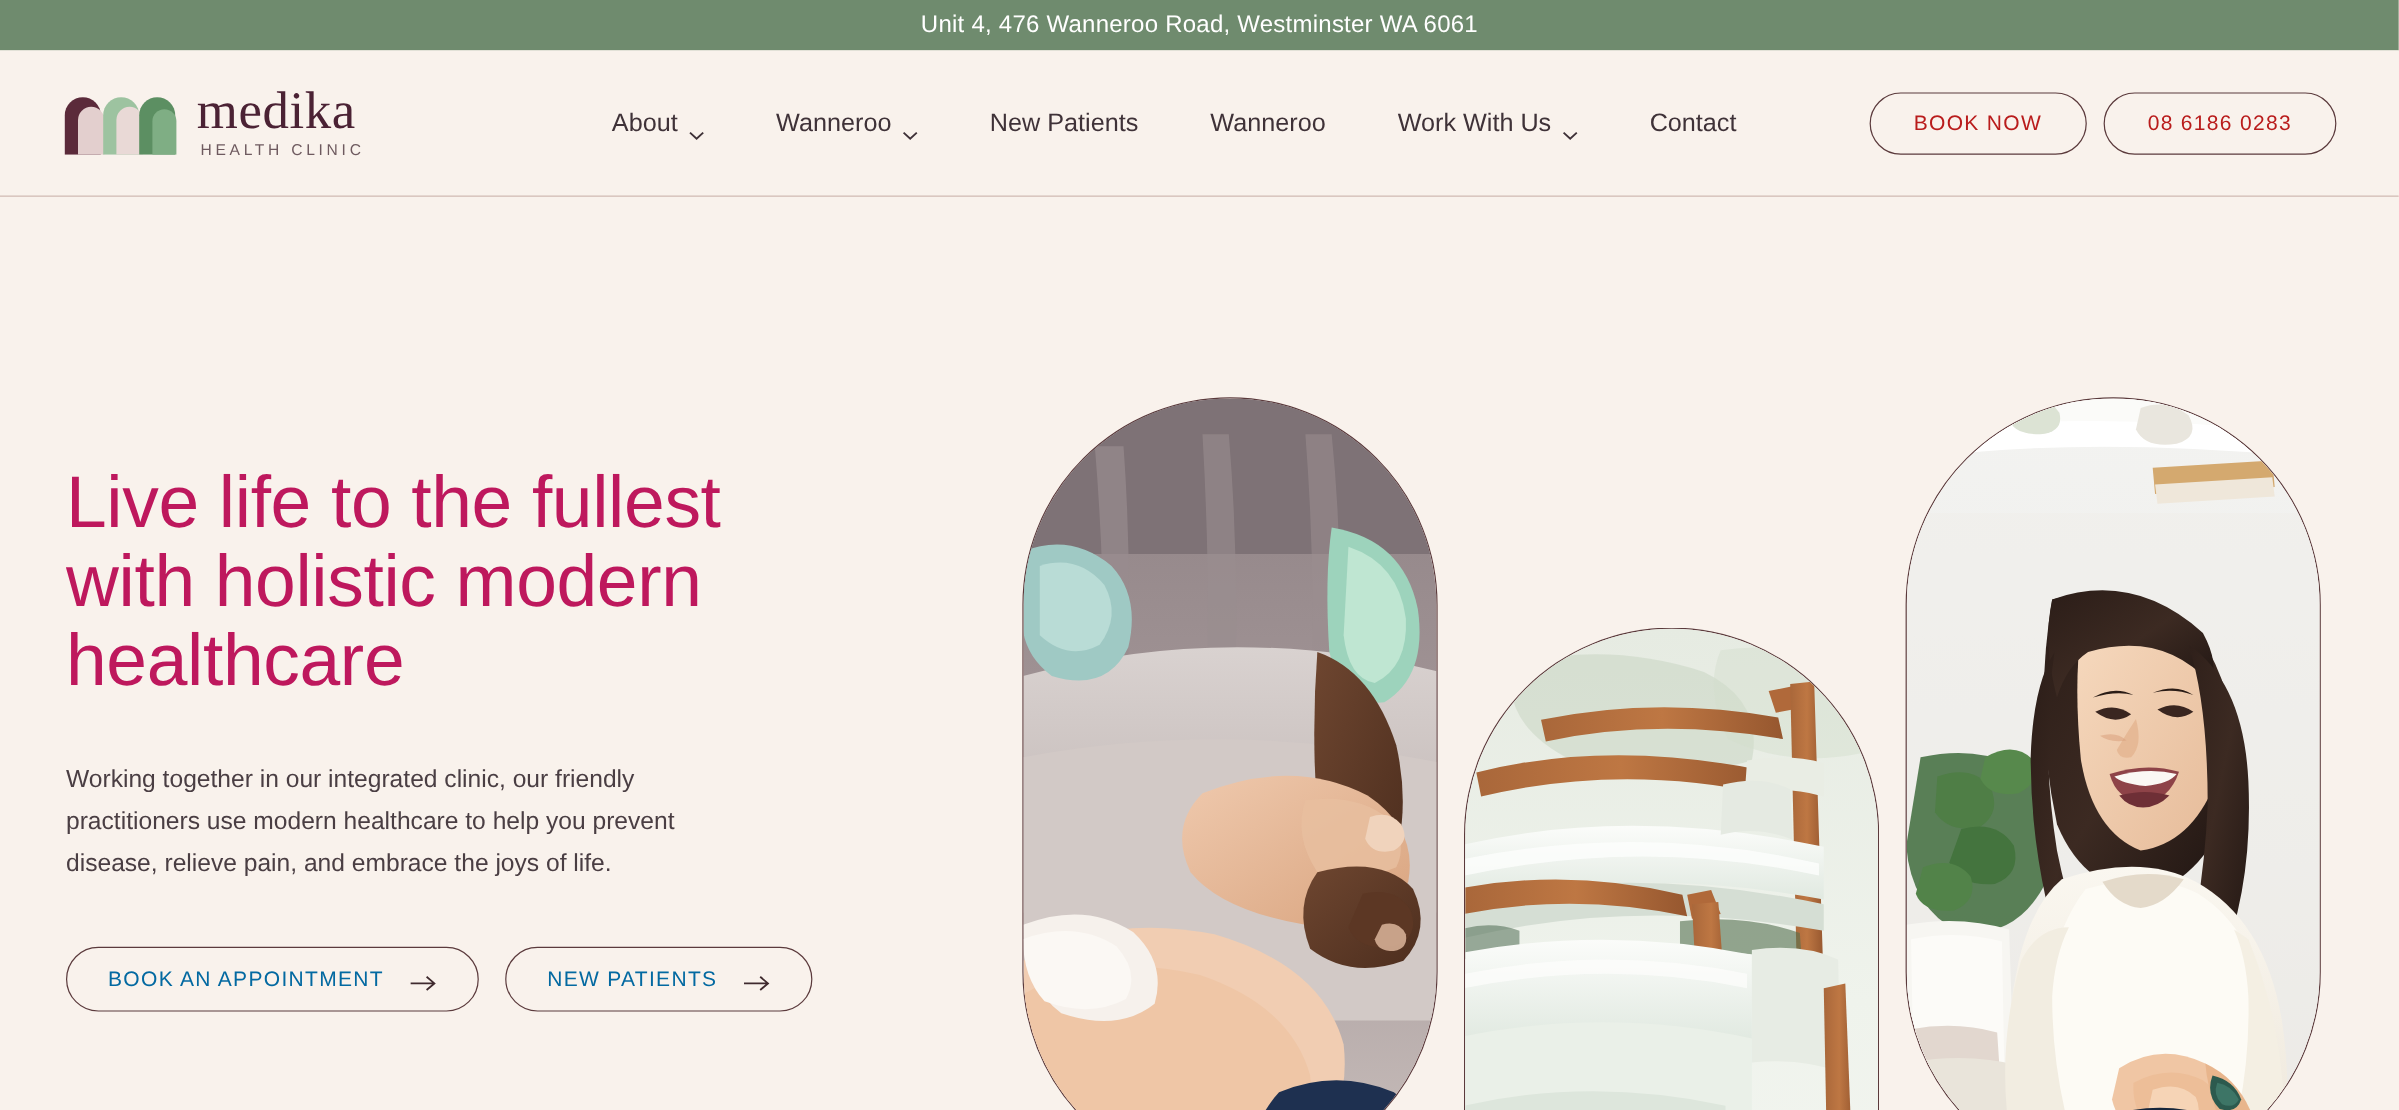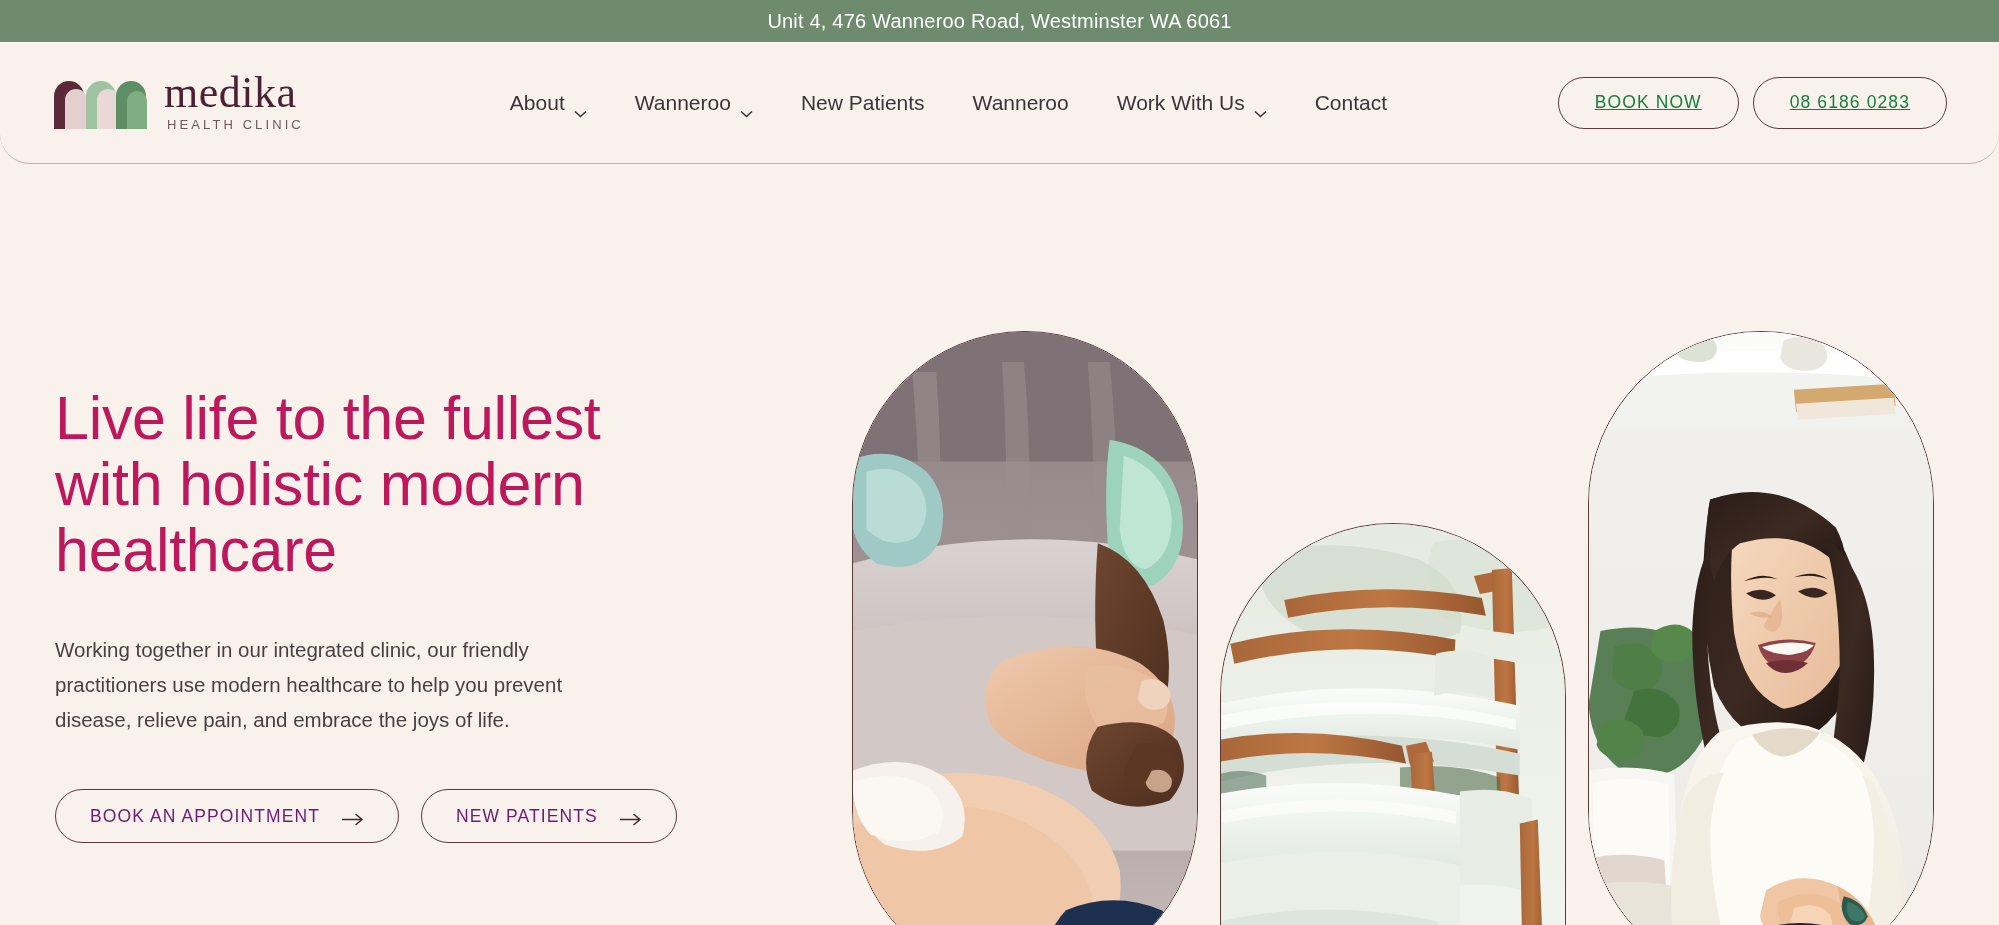--- a/index.html
+++ b/index.html
@@ -24,21 +24,20 @@
   }
 
   
   .header{
     height:122px;
     background:#F9F2EC;
     border-bottom:1.5px solid #C9AFA8;
     display:flex; align-items:center;
     padding:0 52px 0 52px;
     position:relative;
-    border-radius:30px;
   }
 
   
   .logo{ display:flex; align-items:center; gap:14px; }
   .logo-mark{ width:98px; height:52px; display:block; }
   .logo-word{ display:flex; flex-direction:column; justify-content:center; }
   .logo-name{
     font-family:"Liberation Serif", serif;
     font-size:44px;
     line-height:.92;
@@ -49,21 +48,21 @@
     font-size:13px;
     letter-spacing:3.1px;
     color:#6E5A5F;
     margin-top:4px;
     margin-left:3px;
   }
 
   
   .nav{
     display:flex; align-items:center;
-    gap:4px;
+    gap:16px;
     margin-left:184px;
   }
   .nav-item{
     display:flex; align-items:center; gap:9px;
     padding:10px 22px;
     font-size:21px;
     color:#3F3238;
     cursor:pointer;
     white-space:nowrap;
   }
@@ -75,25 +74,24 @@
     display:flex; align-items:center; gap:14px;
   }
   .pill{
     border:1.4px solid #5B3A3C;
     border-radius:999px;
     height:52px;
     padding:0 36px;
     display:flex; align-items:center; justify-content:center;
     font-size:17.5px;
     letter-spacing:1.1px;
-    color:#15803d;
+    color:#b91c1c;
     background:transparent;
     cursor:pointer;
     white-space:nowrap;
-    text-decoration:underline;
   }
 
   
   .hero{
     position:relative;
     height:761px;
     background:#F9F2EC;
     overflow:hidden;
   }
 
@@ -121,21 +119,21 @@
     display:flex; gap:22px;
   }
   .cta{
     border:1.4px solid #5B3A3C;
     border-radius:999px;
     height:54px;
     padding:0 34px;
     display:flex; align-items:center; gap:22px;
     font-size:17.5px;
     letter-spacing:1.1px;
-    color:#701a75;
+    color:#0369a1;
     background:transparent;
     cursor:pointer;
     white-space:nowrap;
   }
   .arrow{ display:inline-block; width:22px; height:13px; }
 
   
   .photo{
     position:absolute;
     border:1px solid #5B3A3C;

